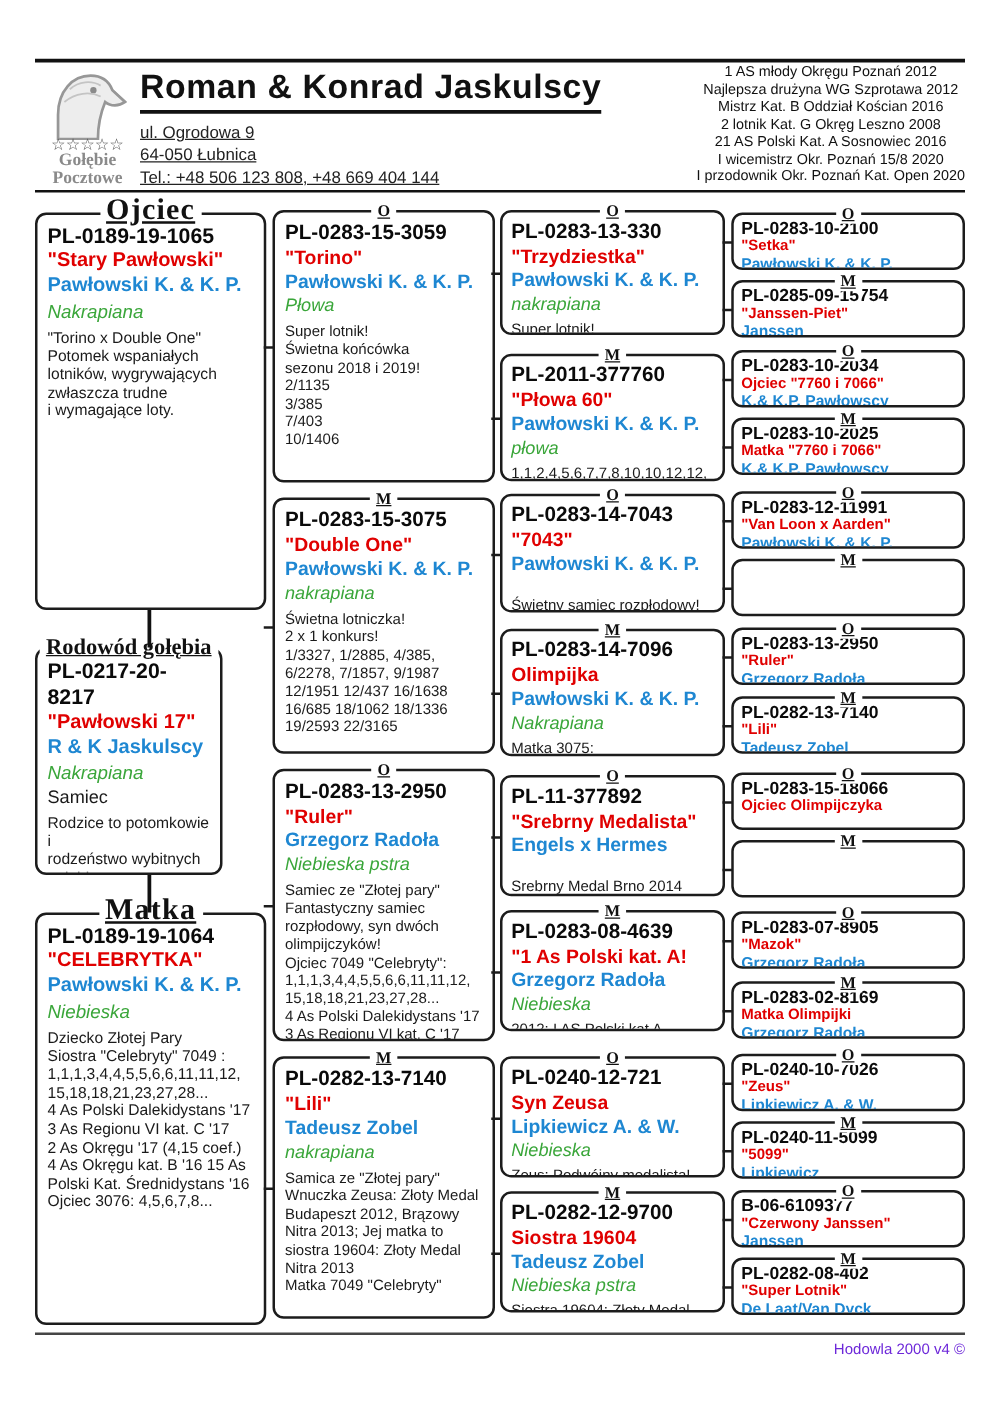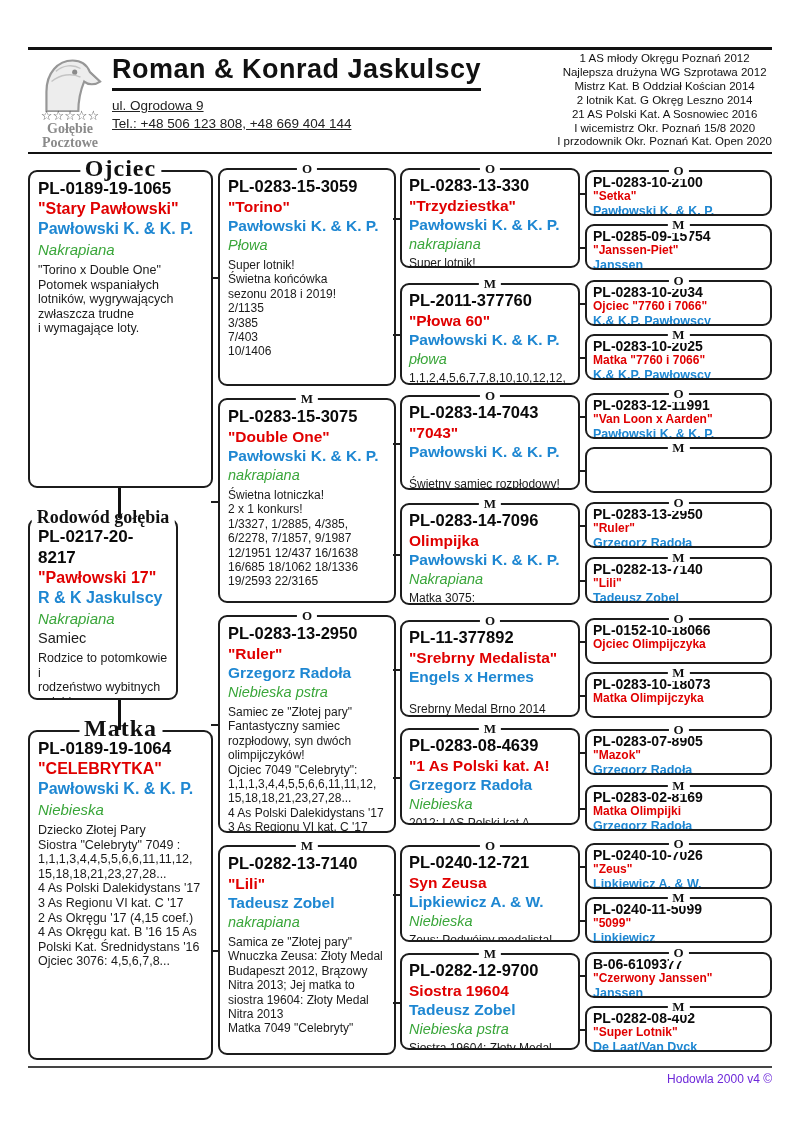--- a/index.html
+++ b/index.html
@@ -30,21 +30,21 @@
             border-bottom:3px solid #111;padding-bottom:3px;display:inline-block;}
   .addr{margin-top:6px;font-size:13.5px;line-height:18px;color:#222;text-decoration:underline;}
 
   .achv{position:absolute;right:28px;top:52px;text-align:center;
         font-size:11.5px;line-height:13.9px;color:#111;}
 
   
   .pbox{position:absolute;border:2px solid var(--c-line);border-radius:9px;background:#fff;}
   .legend{position:absolute;left:50%;transform:translateX(-50%);background:#fff;
           padding:0 5px;font-family:"Liberation Serif",serif;font-weight:bold;
-          color:#111;white-space:nowrap;}
+          color:#111;white-space:nowrap;text-decoration:underline;}
   .leg-sm{font-size:13px;top:-9px;}
   .leg-md{font-size:18px;top:-13px;}
   .leg-lg{font-size:24px;top:-17px;letter-spacing:1px;}
   .inner{padding:6px 8px 4px 8px;overflow:hidden;height:100%;}
   .ring{font-weight:bold;color:#0a0a0a;}
   .pname{font-weight:bold;color:var(--c-name);}
   .breeder{font-weight:bold;color:var(--c-breeder);}
   .plumage{font-style:italic;color:var(--c-plumage);}
   .sex{color:#1a1a1a;}
   .notes{color:#1a1a1a;white-space:pre-line;}
@@ -88,29 +88,30 @@
     </svg>
     <div class="stars">☆☆☆☆☆</div>
     <div class="lg-txt">Gołębie</div>
     <div class="lg-txt">Pocztowe</div>
   </div>
 
   <div class="owner">
     <h1>Roman &amp; Konrad Jaskulscy</h1>
     <div class="addr">
         <div class="line">ul. Ogrodowa 9</div>
+        <div class="line">64-050 Łubnica</div>
         <div class="line">Tel.: +48 506 123 808, +48 669 404 144</div>
       </div>
   </div>
 
   <div class="achv">
       <div class="line">1 AS młody Okręgu Poznań 2012</div>
       <div class="line">Najlepsza drużyna WG Szprotawa 2012</div>
-      <div class="line">Mistrz Kat. B Oddział Kościan 2014</div>
-      <div class="line">2 lotnik Kat. G Okręg Leszno 2014</div>
+      <div class="line">Mistrz Kat. B Oddział Kościan 2016</div>
+      <div class="line">2 lotnik Kat. G Okręg Leszno 2008</div>
       <div class="line">21 AS Polski Kat. A Sosnowiec 2016</div>
       <div class="line">I wicemistrz Okr. Poznań 15/8 2020</div>
       <div class="line">I przodownik Okr. Poznań Kat. Open 2020</div>
     </div>
 
   <div class="rule rule-head-bottom"></div>
 
   <div id="tree">
       <div class="pbox c0" style="left: 28px; top: 170px; width: 185px; height: 318px;">
         <span class="legend leg-lg">Ojciec</span>
@@ -373,30 +374,26 @@
         <span class="legend leg-sm">M</span>
         <div class="inner">
           <div class="ring">PL-0282-13-7140</div>
           <div class="pname">"Lili"</div>
           <div class="breeder">Tadeusz Zobel</div>
         </div>
       </div>
       <div class="pbox c3" style="left: 585px; top: 618px; width: 187px; height: 46px;">
         <span class="legend leg-sm">O</span>
         <div class="inner">
-          <div class="ring">PL-0152-10-18066</div>
+          <div class="ring">PL-0283-15-18066</div>
           <div class="pname">Ojciec Olimpijczyka</div>
         </div>
       </div>
       <div class="pbox c3" style="left: 585px; top: 672px; width: 187px; height: 46px;">
         <span class="legend leg-sm">M</span>
-        <div class="inner">
-          <div class="ring">PL-0283-10-18073</div>
-          <div class="pname">Matka Olimpijczyka</div>
-        </div>
       </div>
       <div class="pbox c3" style="left: 585px; top: 729px; width: 187px; height: 46px;">
         <span class="legend leg-sm">O</span>
         <div class="inner">
           <div class="ring">PL-0283-07-8905</div>
           <div class="pname">"Mazok"</div>
           <div class="breeder">Grzegorz Radoła</div>
         </div>
       </div>
       <div class="pbox c3" style="left: 585px; top: 785px; width: 187px; height: 46px;">

